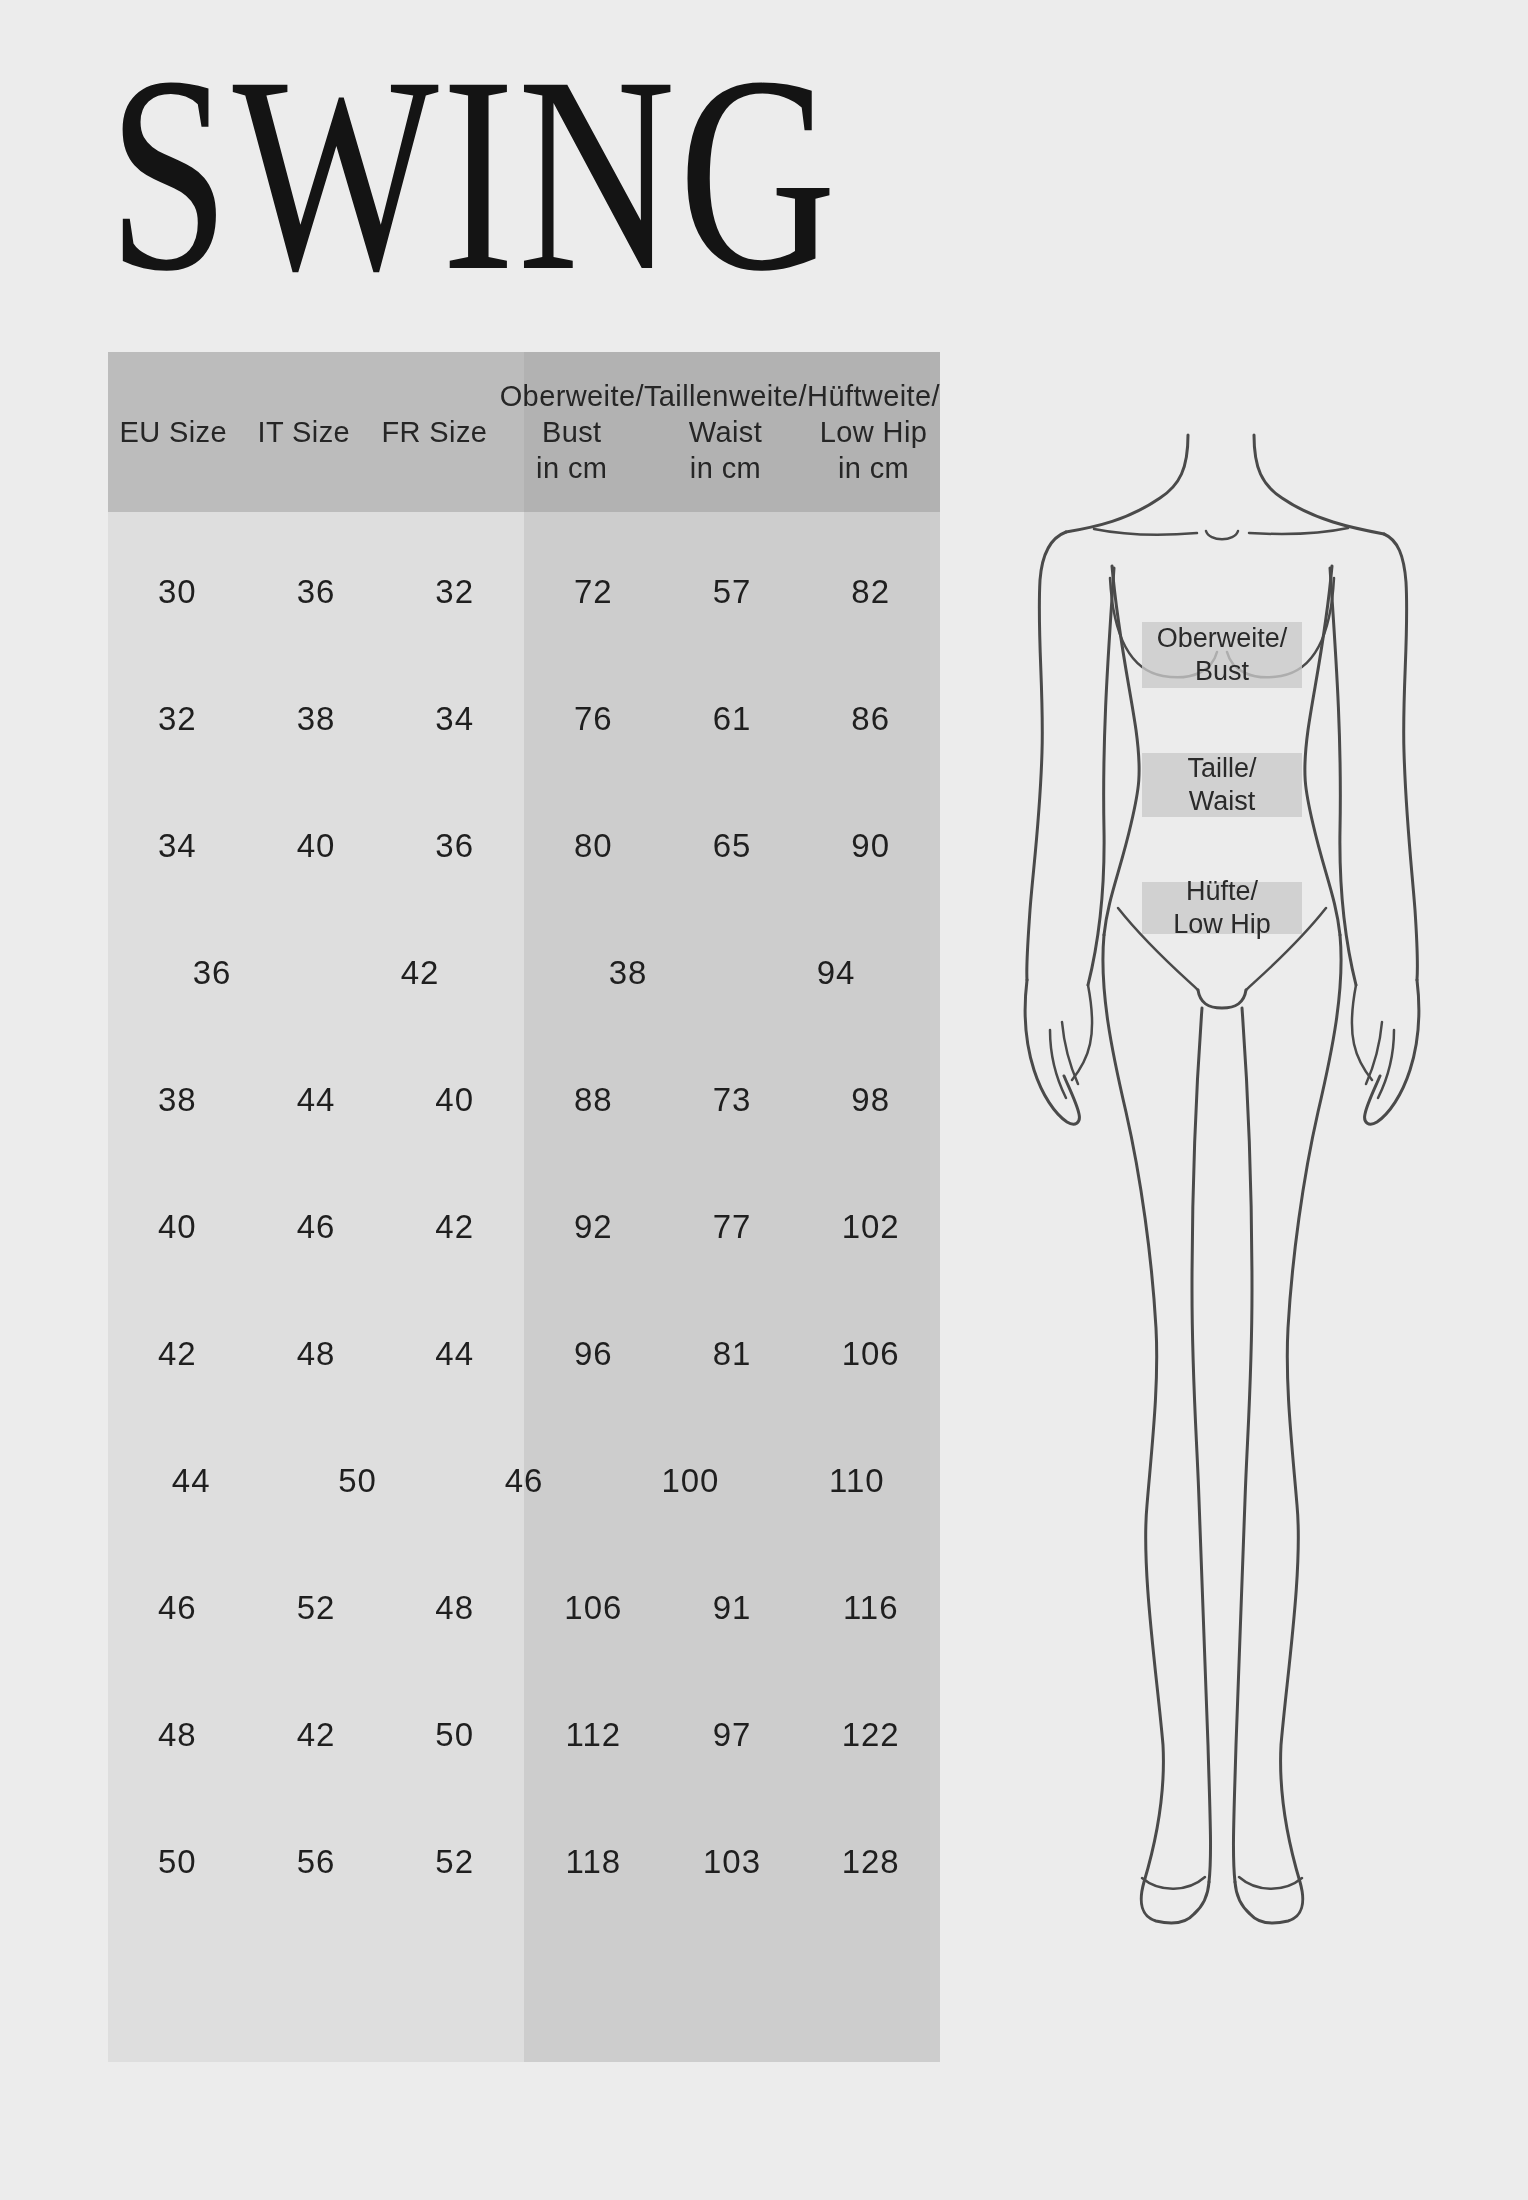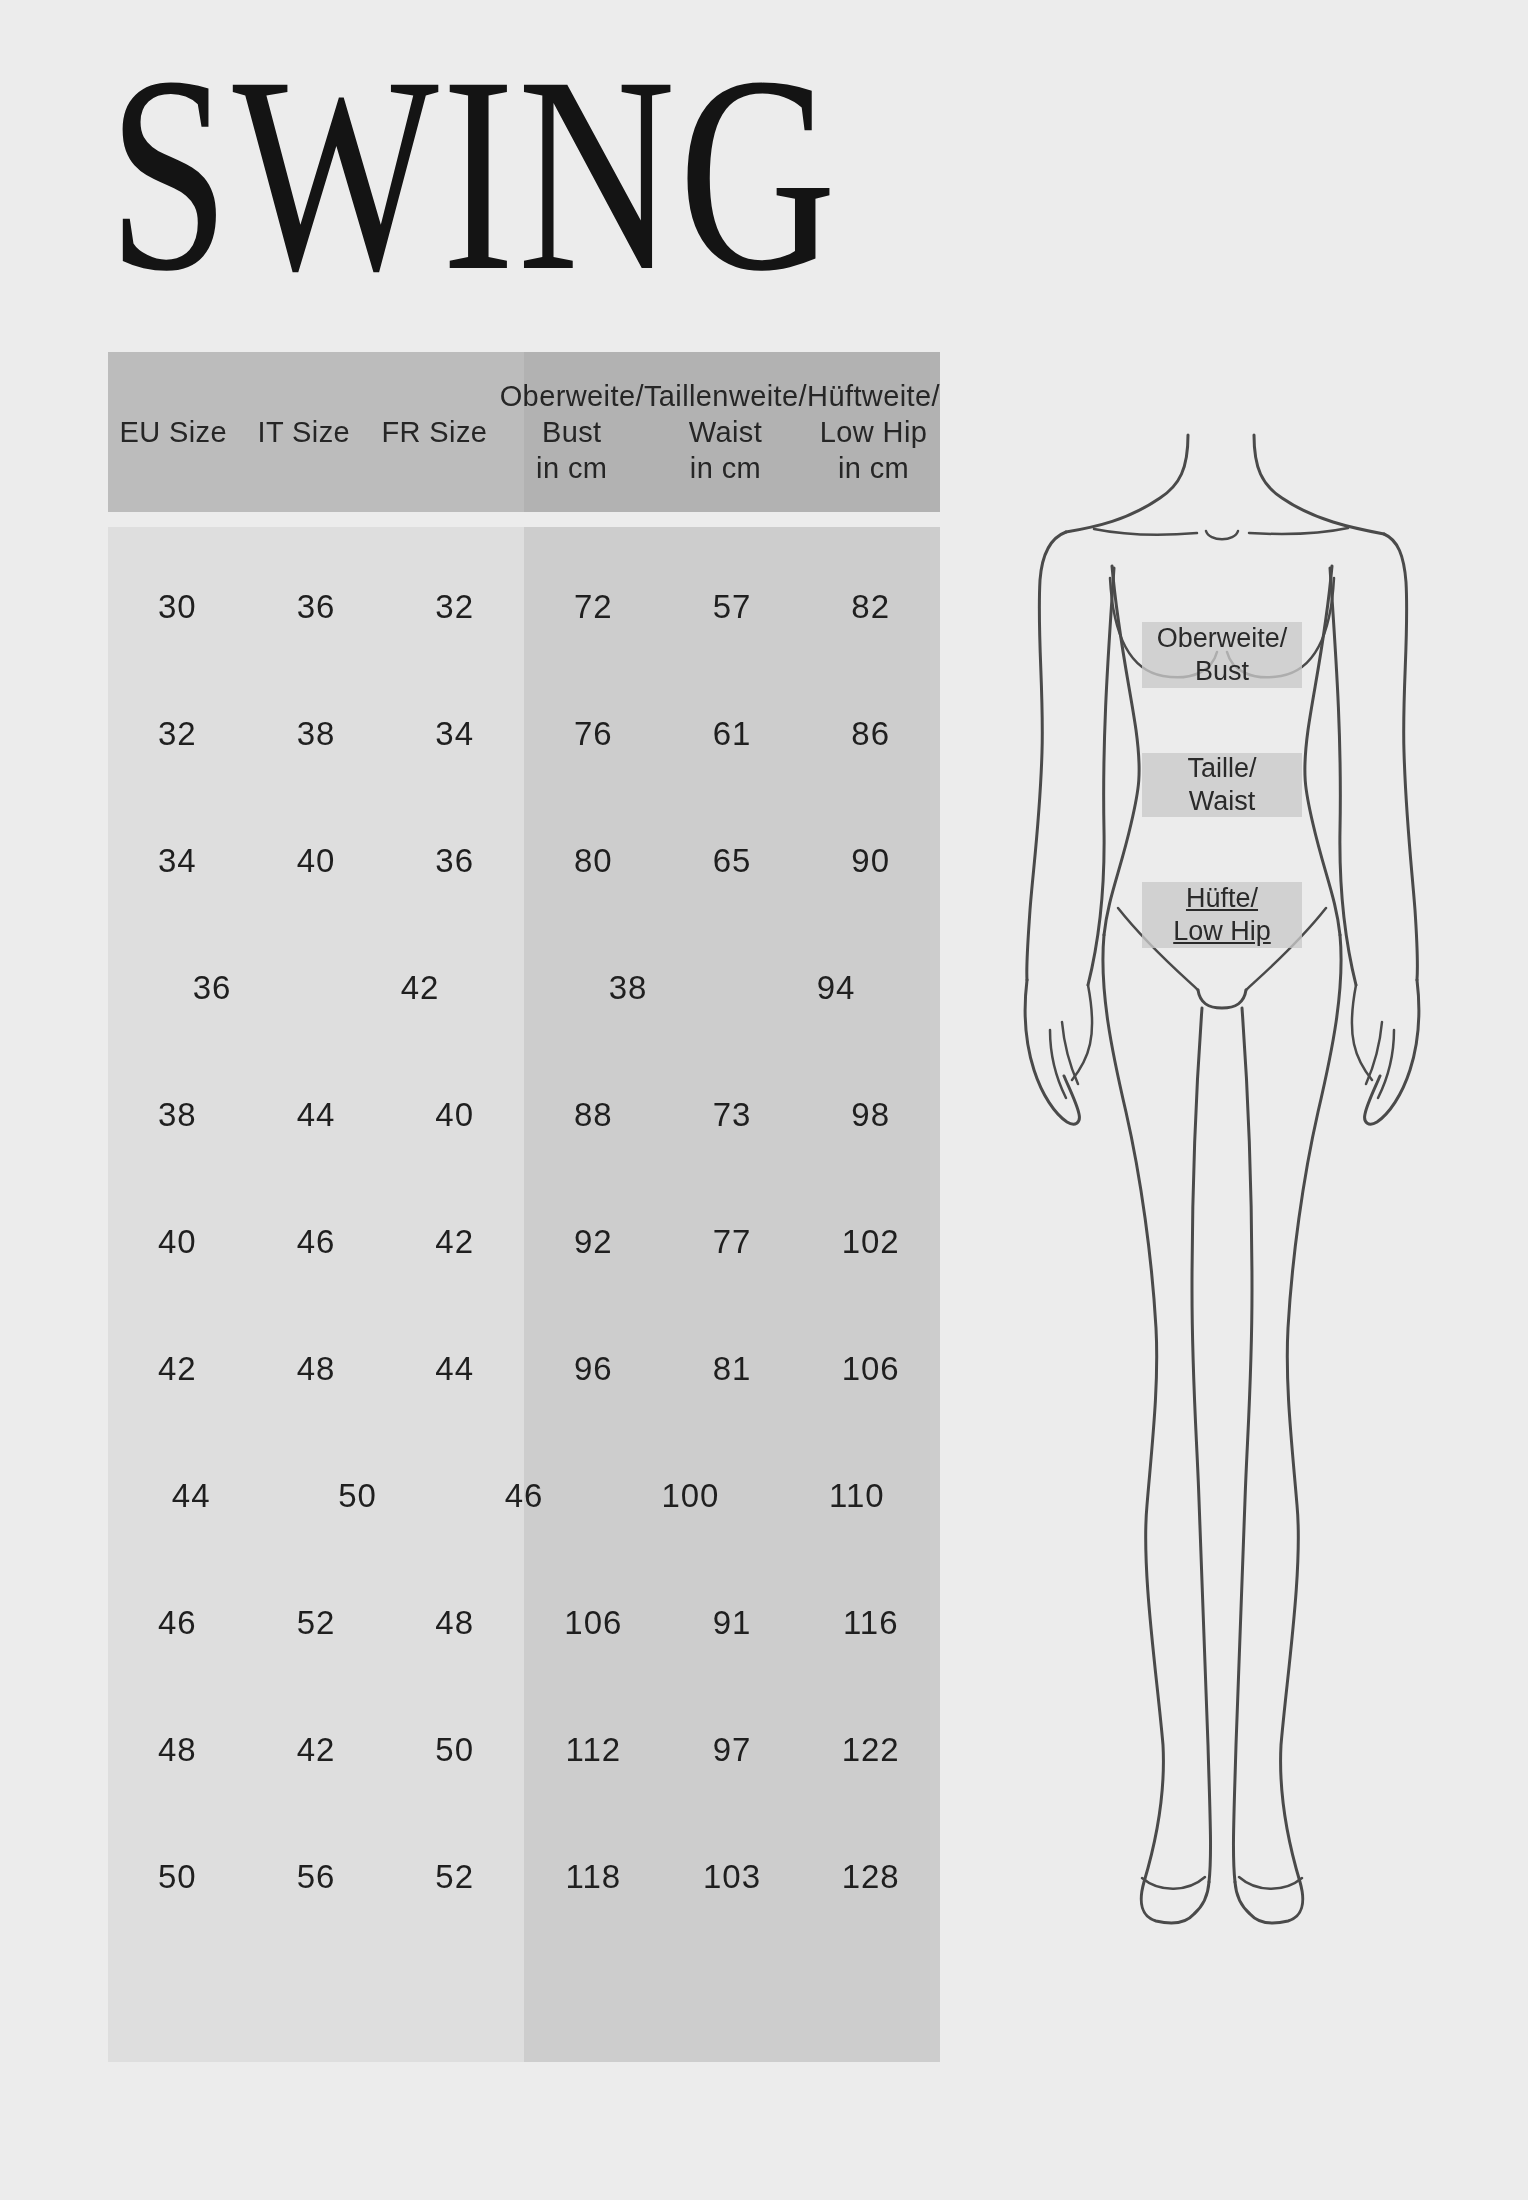--- a/index.html
+++ b/index.html
@@ -22,21 +22,20 @@
     position:absolute;left:108px;top:352px;width:832px;height:1710px;
     display:flex;flex-direction:column;
   }
   .thead{
     height:160px;flex:0 0 160px;display:flex;
     background:linear-gradient(to right,#bcbcbc 0 50%,#b2b2b2 50% 100%);
   }
   .tbody{
     flex:1;display:flex;flex-direction:column;padding-top:16px;box-sizing:border-box;
     background:linear-gradient(to right,#dedede 0 50%,#cdcdcd 50% 100%);
-    margin-top:15px;
   }
   .hcell{
     flex:1;display:flex;flex-direction:column;align-items:center;justify-content:center;
     font-size:29px;color:#262626;letter-spacing:.4px;text-align:center;
   }
   .hcell .hline{white-space:nowrap;line-height:36px;}
   .trow{height:127px;flex:0 0 127px;display:flex;}
   .tcell{
     flex:1;display:flex;align-items:center;justify-content:center;
     font-size:33px;color:#1f1f1f;letter-spacing:1px;
@@ -45,21 +44,21 @@
   .figure-wrap{position:absolute;left:1000px;top:430px;width:460px;height:1500px;}
   .figure-wrap svg{display:block;width:460px;height:1500px;}
   .fig-label{
     position:absolute;width:160px;
     background:rgba(201,201,201,0.78);
     display:flex;flex-direction:column;align-items:center;justify-content:center;
     font-size:27px;line-height:33px;color:#2a2a2a;text-align:center;
   }
   .fig-label.bust {left:1142px;top:622px;height:66px;}
   .fig-label.waist{left:1142px;top:753px;height:64px;}
-  .fig-label.hip  {left:1142px;top:882px;height:66px;text-decoration:underline;}
+  .fig-label.hip  {left:1142px;top:882px;height:52px;}
 </style>
 </head>
 <body>
 
 <div class="logo">SWING</div>
 
 <div class="size-table">
   <div class="thead">
     <div class="hcell">
       <span class="hline">EU Size</span>

